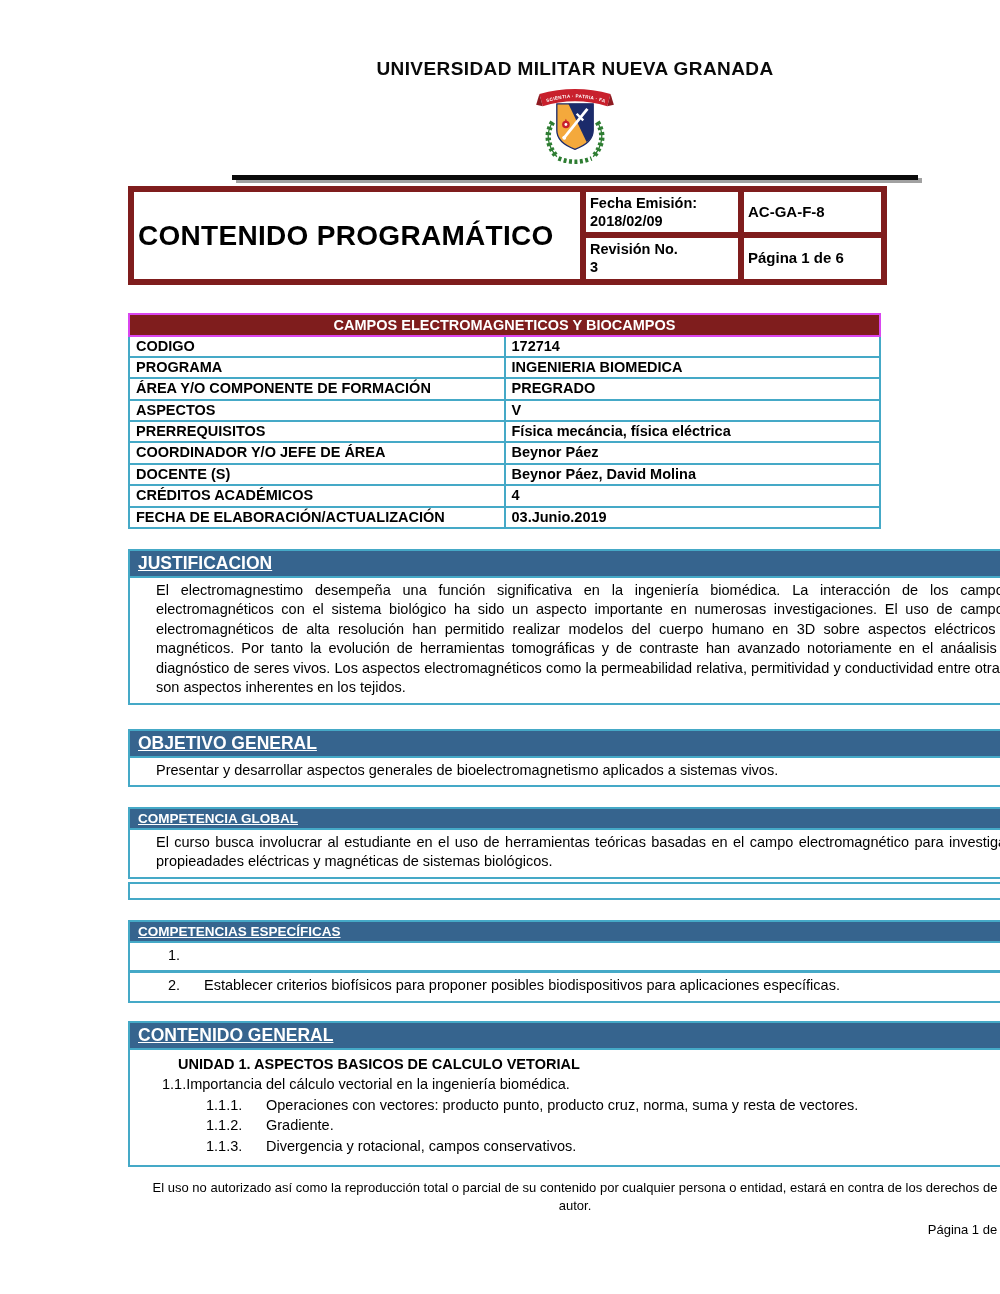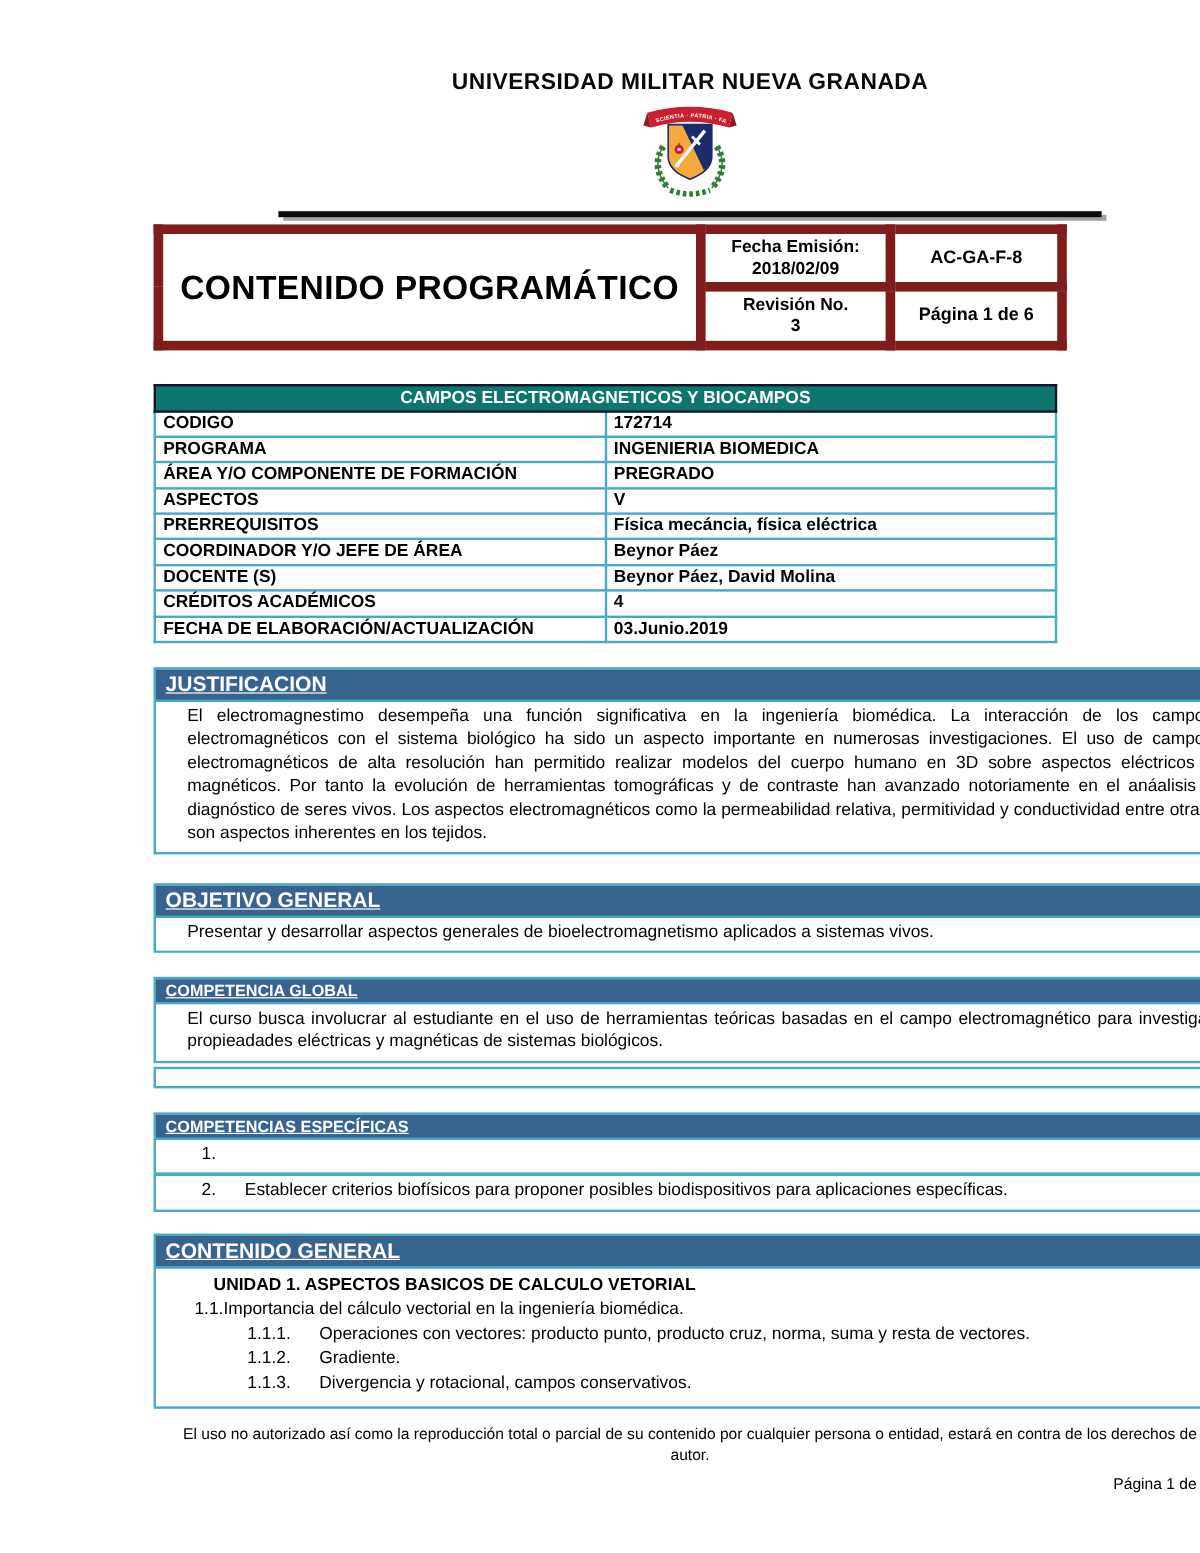--- a/index.html
+++ b/index.html
@@ -22,37 +22,37 @@
     width:686px; height:5px; background:#0b0b0b;
     margin:1px auto 0 auto; box-shadow:4px 3px 0 rgba(130,130,130,.75);
   }
 
   
   table.title-block{
     border-collapse:collapse; margin-top:6px; width:753px;
     table-layout:fixed;
   }
   table.title-block td{
-    border:8px solid #7f1d1d; font-weight:bold; text-align:center;
+    border:6px solid #7f1d1d; font-weight:bold; text-align:left;
     vertical-align:middle; padding:2px 4px; line-height:1.25;
   }
   td.doc-title{
     width:452px; font-size:28px; letter-spacing:.3px; text-align:left;
     padding-left:12px;
   }
   td.meta-mid{ width:158px; font-size:14.5px; height:40px; }
   td.meta-right{ width:143px; font-size:15px; }
 
   
   table.course-table{
     border-collapse:collapse; margin-top:28px; width:753px; table-layout:fixed;
   }
   table.course-table th{
-    background:#0f766e; color:#fff; font-size:14.5px; font-weight:bold;
-    border:2px solid #0f172a; padding:2px 4px; text-align:center;
+    background:#7f1d1d; color:#fff; font-size:14.5px; font-weight:bold;
+    border:2px solid #d946ef; padding:2px 4px; text-align:center;
   }
   table.course-table td{
     border:2px solid #45a9c7; font-size:14.5px; font-weight:bold;
     padding:1px 6px; line-height:1.2; height:20px;
   }
   table.course-table td.lbl{ width:392px; }
 
   
   .section{ border:2px solid #45a9c7; margin-top:20px; }
   .banner{

